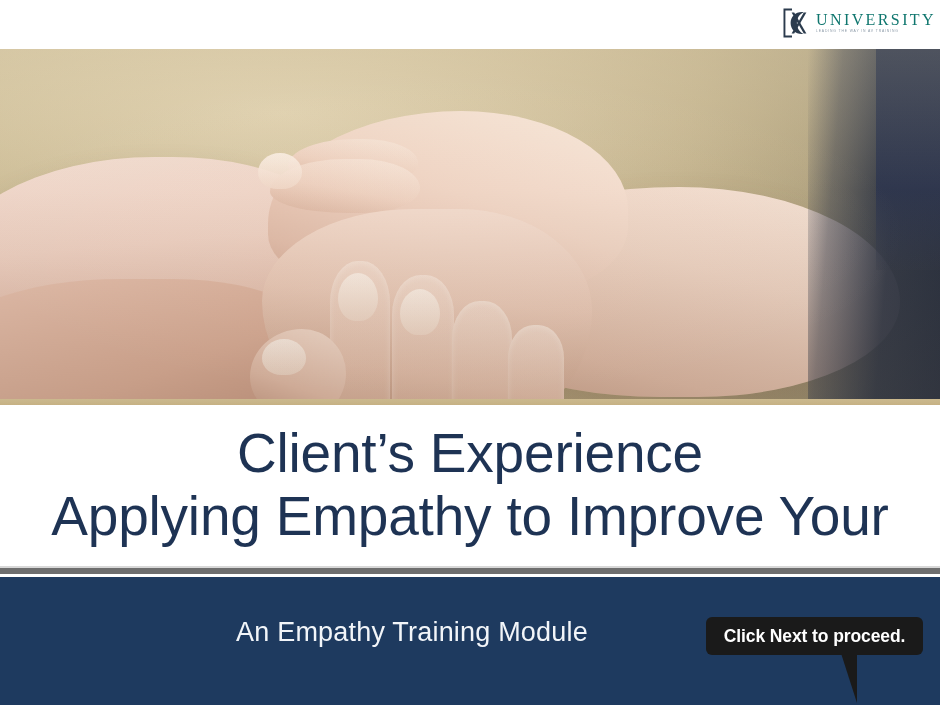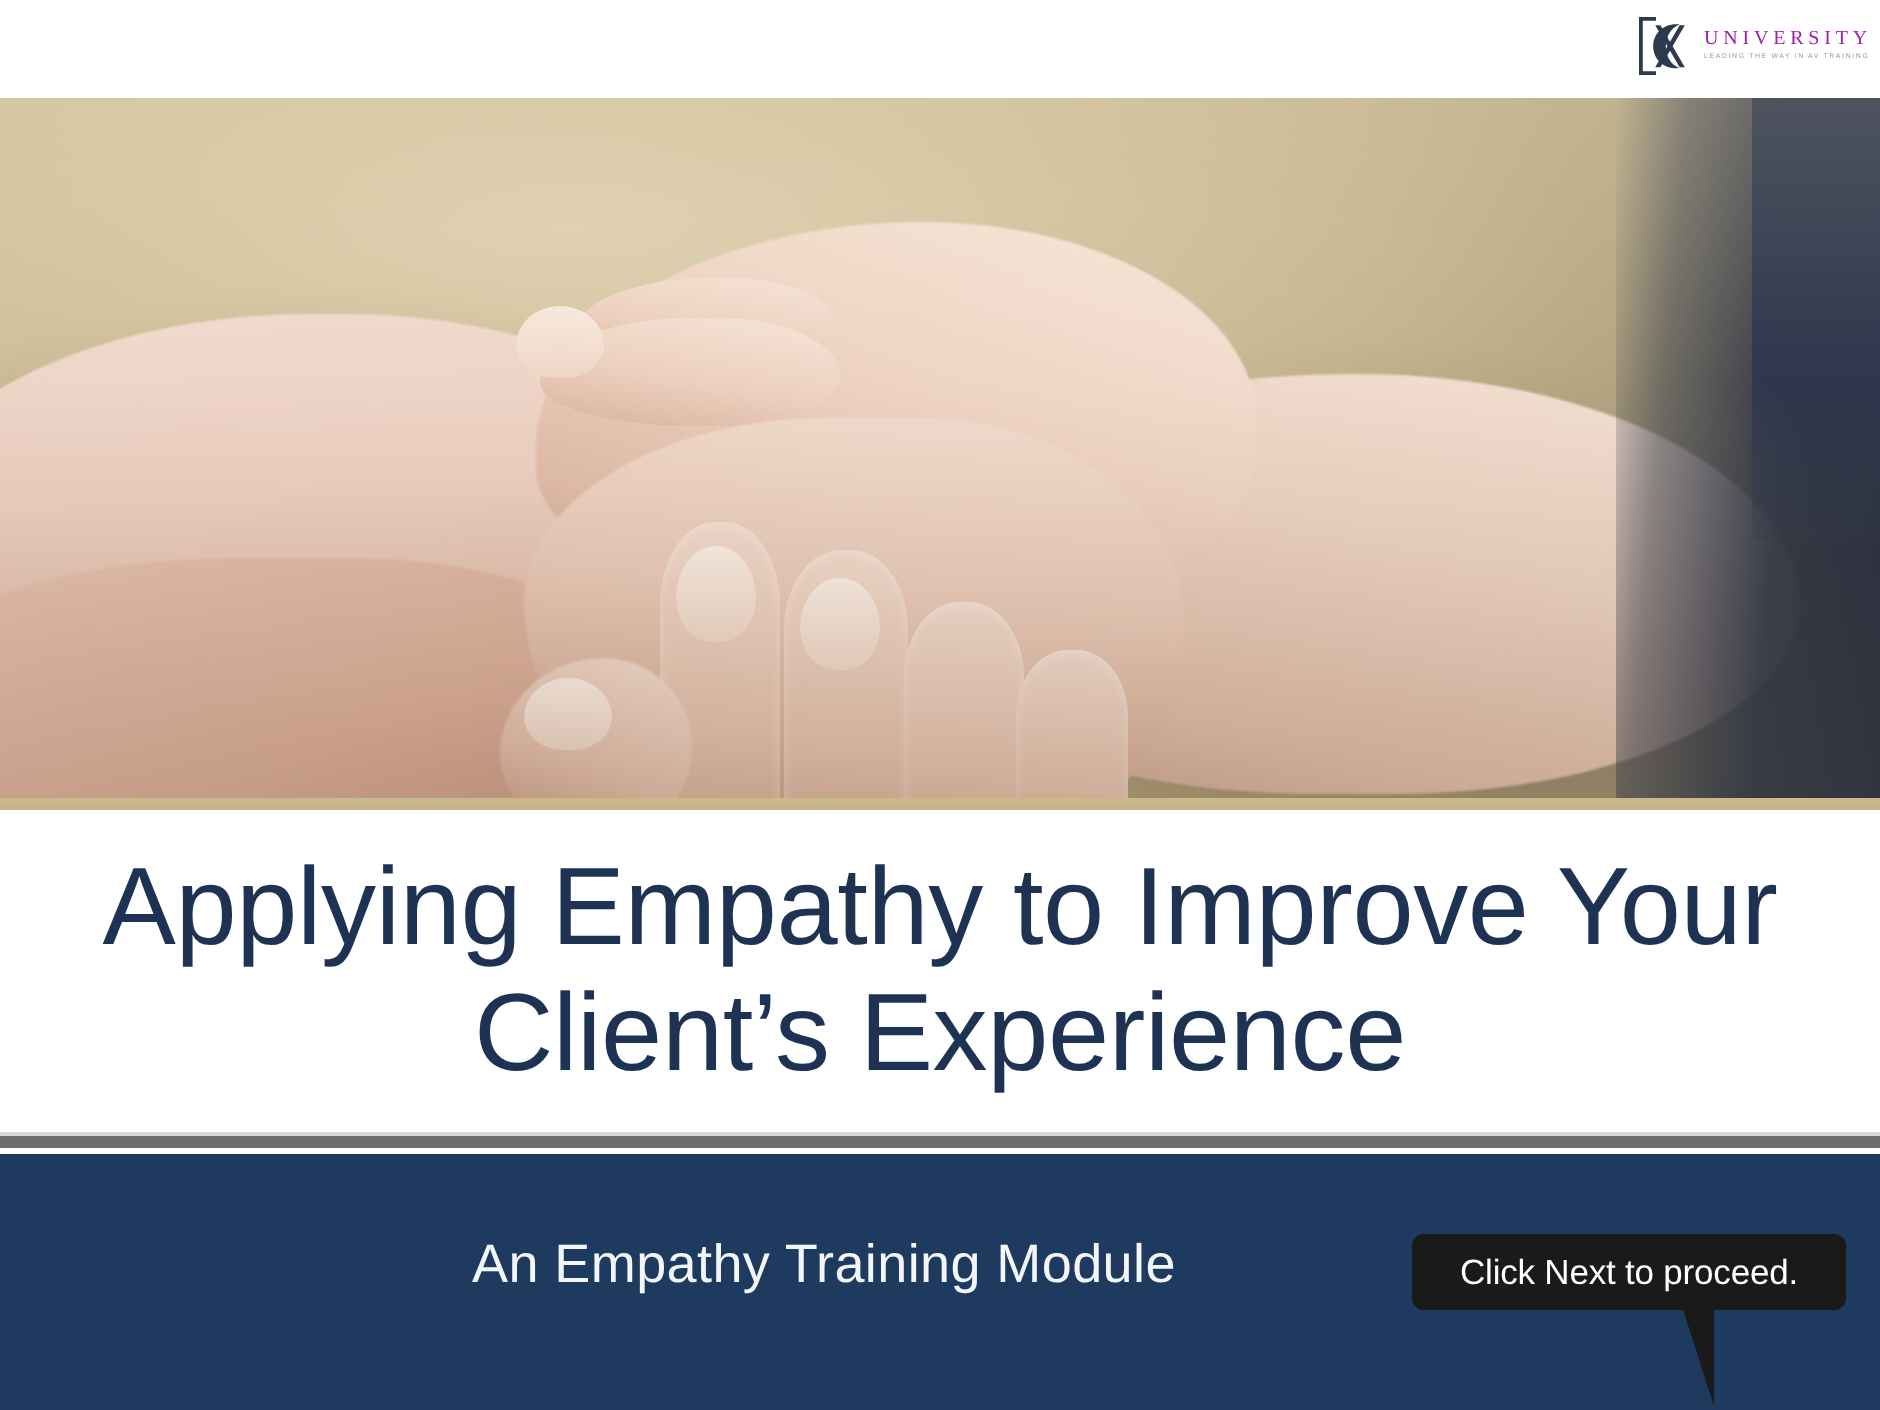--- a/index.html
+++ b/index.html
@@ -40,23 +40,23 @@
   .logo-mark svg { display: block; }
   .logo-text {
     margin-left: 1px;
     display: flex;
     flex-direction: column;
     justify-content: center;
     line-height: 1;
   }
   .logo-word {
     font-family: "Liberation Serif", serif;
-    font-size: 10px;
+    font-size: 16px;
     letter-spacing: 2.4px;
-    color: #a21caf;
+    color: #0f766e;
     font-weight: 400;
   }
   .logo-tag {
     margin-top: 2px;
     font-family: "Liberation Sans", sans-serif;
     font-size: 3.4px;
     letter-spacing: 0.85px;
     color: #8a98a6;
     white-space: nowrap;
   }
@@ -251,21 +251,21 @@
     background: #1a1a1a;
     border-radius: 6px;
     display: flex;
     align-items: center;
     justify-content: center;
   }
   .callout-text {
     font-family: "Liberation Sans", sans-serif;
     font-size: 17.5px;
     color: #ffffff;
-    font-weight: 400;
+    font-weight: 700;
     letter-spacing: -0.1px;
     white-space: nowrap;
   }
   .callout-tail {
     position: absolute;
     left: 133px; top: 30px;
     width: 0; height: 0;
     border-left: 18px solid transparent;
     border-right: 0 solid transparent;
     border-top: 56px solid #1a1a1a;
@@ -318,22 +318,22 @@
     <div class="nail n4"></div>
 
     <div class="ph-darkstrip"></div>
     <div class="ph-darkstrip2"></div>
     <div class="ph-tone"></div>
     <div class="photo-rule"></div>
   </div>
 
   <div class="title-area">
     <div class="title">
+      <div>Client’s Experience</div>
       <div>Applying Empathy to Improve Your</div>
-      <div>Client’s Experience</div>
     </div>
   </div>
 
   <div class="divider-light"></div>
   <div class="divider-gray"></div>
   <div class="divider-edge"></div>
 
   <div class="footer">
     <div class="subtitle">An Empathy Training Module</div>
   </div>

